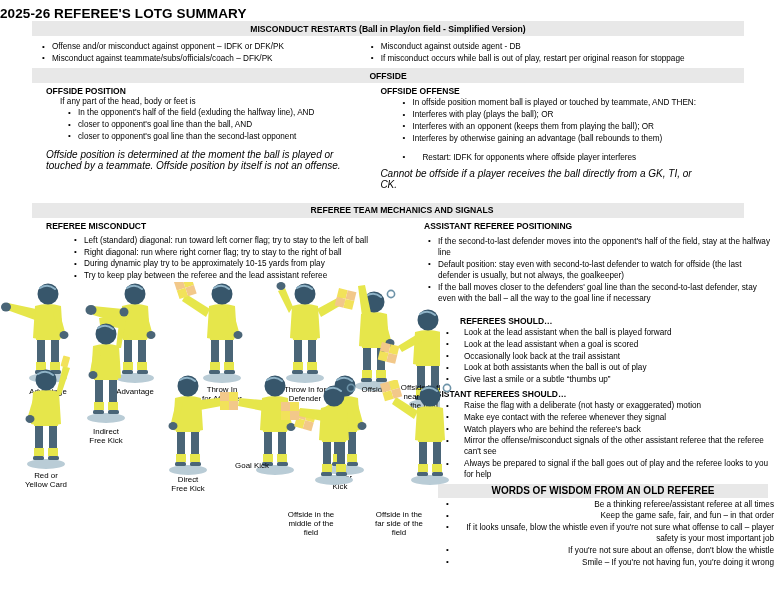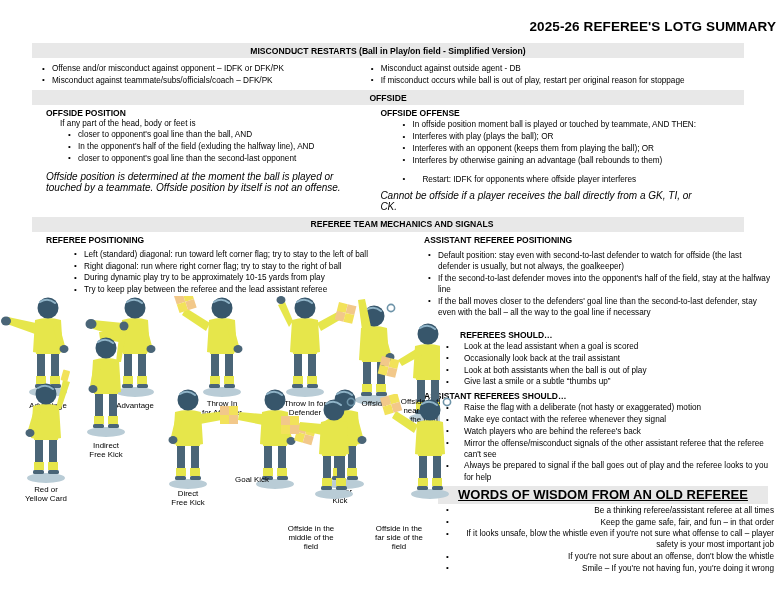--- a/index.html
+++ b/index.html
@@ -9,39 +9,39 @@
     width: 776px; height: 600px;
     background: #ffffff;
     font-family: "Liberation Sans", sans-serif;
     color: #000000;
     overflow: hidden;
     position: relative;
   }
   .page { position: relative; width:776px; height:600px; padding: 0; }
 
   .doc-title {
-    text-align:right;
+    text-align:left;
     font-size: 13.5px;
     font-weight: bold;
     letter-spacing: 0.1px;
-    margin: 19px 0 0 0;
+    margin: 6px 0 0 0;
   }
 
   .band {
     background: #e8e8e8;
     text-align: center;
     font-weight: bold;
     font-size: 8.6px;
     padding: 2.5px 0 2.5px 0;
     margin: 0 auto;
   }
-  .band.w1 { width: 712px; margin-top: 9px; }
+  .band.w1 { width: 712px; }
   .band.w2 { width: 712px; margin-top: 4px; }
   .band.w3 { width: 712px; margin-top: 3px; }
-  .band.small { width: 330px; margin: 1px 16px 0 0; font-size: 13px; padding: 1.5px 0; text-decoration: underline; }
+  .band.small { width: 330px; margin: 1px 16px 0 0; font-size: 10px; padding: 1.5px 0; }
 
   .two-col { display:flex; width:708px; }
   .col { }
 
   .sec-head {
     font-weight: bold;
     font-size: 8.5px;
     margin: 3px 0 1px 0;
   }
   .lead-line { font-size: 8.2px; margin: 0 0 1px 14px; }
@@ -113,48 +113,48 @@
     </div>
   </div>
 
   <div class="band w2">OFFSIDE</div>
 
   <div class="two-col">
     <div class="col leftcol" style="padding-left:46px;">
       <div class="sec-head">OFFSIDE POSITION</div>
       <div class="lead-line">If any part of the head, body or feet is</div>
       <ul class="bl ind">
+        <li>In the opponent's half of the field (exluding the halfway line), AND</li>
         <li>closer to opponent's goal line than the ball, AND</li>
-        <li>In the opponent's half of the field (exluding the halfway line), AND</li>
         <li>closer to opponent's goal line than the second-last opponent</li>
       </ul>
       <div class="ital" style="margin-top:7px; width:318px;">Offside position is determined at the moment the ball is played or touched by a teammate.  Offside position by itself is not an offense.</div>
     </div>
 
     <div class="col rightcol" style="padding-left:14px;">
       <div class="sec-head">OFFSIDE OFFENSE</div>
       <ul class="bl ind">
         <li>In offside position moment ball is played or touched by teammate, AND THEN:</li>
         <li>Interferes with play (plays the ball); OR</li>
         <li>Interferes with an opponent (keeps them from playing the ball); OR</li>
         <li>Interferes by otherwise gaining an advantage (ball rebounds to them)</li>
       </ul>
       <ul class="bl ind" style="margin-top:8px;">
         <li style="padding-left:22px;">Restart:  IDFK for opponents where offside player interferes</li>
       </ul>
       <div class="ital" style="margin-top:5px;">Cannot be offside if a player receives the ball directly from a GK, TI, or CK.</div>
     </div>
   </div>
 
-  <div class="band w3" style="margin-top:5px;padding-left:28px;">REFEREE TEAM MECHANICS AND SIGNALS</div>
+  <div class="band w3" style="margin-top:13px;padding-left:28px;">REFEREE TEAM MECHANICS AND SIGNALS</div>
 
   <div class="two-col">
 
     <div class="col leftcol">
-      <div class="sec-head" style="padding-left:46px;">REFEREE  POSITIONING</div>
+      <div class="sec-head" style="padding-left:46px;">REFEREE  MISCONDUCT</div>
       <ul class="bl" style="margin:4px 0 0 72px;">
         <li>Left (standard) diagonal: run toward left corner flag; try to stay to the left of ball</li>
         <li>Right diagonal: run where right corner flag; try to stay to the right of ball</li>
         <li>During dynamic play try to be approximately 10-15 yards from play</li>
         <li>Try to keep play between the referee and the lead assistant referee</li>
       </ul>
 
       <div class="figs">
         <svg width="440" height="268" viewBox="0 0 440 268" xmlns="http://www.w3.org/2000/svg">
           <defs>
@@ -398,27 +398,28 @@
           <span style="white-space:pre-line;">Offside in the
 far side of the
 field</span>
         </div>
       </div>
     </div>
 
     <div class="col rightcol">
       <div class="sec-head" style="padding-left:22px;">ASSISTANT REFEREE POSITIONING</div>
       <ul class="bl" style="margin:5px 0 0 24px; width:346px;">
+        <li>If the second-to-last defender moves into the opponent's half of the field, stay at the halfway line</li>
         <li>Default position: stay even with second-to-last defender to watch for offside (the last defender is usually, but not always, the goalkeeper)</li>
-        <li>If the second-to-last defender moves into the opponent's half of the field, stay at the halfway line</li>
         <li>If the ball moves closer to the defenders' goal line than the second-to-last defender, stay even with the ball – all the way to the goal line if necessary</li>
       </ul>
 
       <div class="sec-head" style="margin-top:12px; padding-left:58px;">REFEREES SHOULD…</div>
       <ul class="bl ind2" style="margin-top:1px;">
+        <li>Look at the lead assistant when the ball is played forward</li>
         <li>Look at the lead assistant when a goal is scored</li>
         <li>Occasionally look back at the trail assistant</li>
         <li>Look at both assistants when the ball is out of play</li>
         <li>Give last a smile or a subtle “thumbs up”</li>
       </ul>
 
       <div class="sec-head" style="margin-top:4px; padding-left:22px;">ASSISTANT REFEREES SHOULD…</div>
       <ul class="bl ind2" style="margin-top:1px; width:328px;">
         <li>Raise the flag with a deliberate (not hasty or exaggerated) motion</li>
         <li>Make eye contact with the referee whenever they signal</li>

